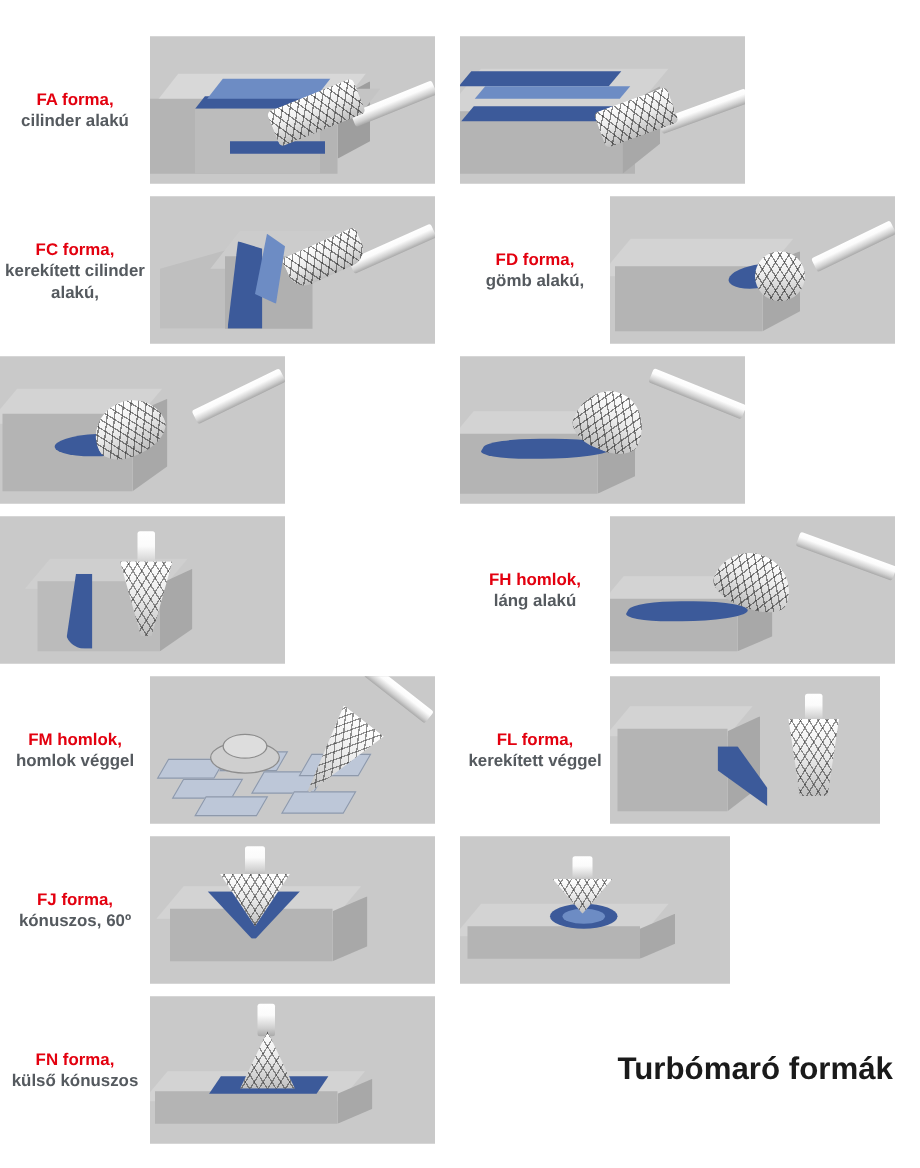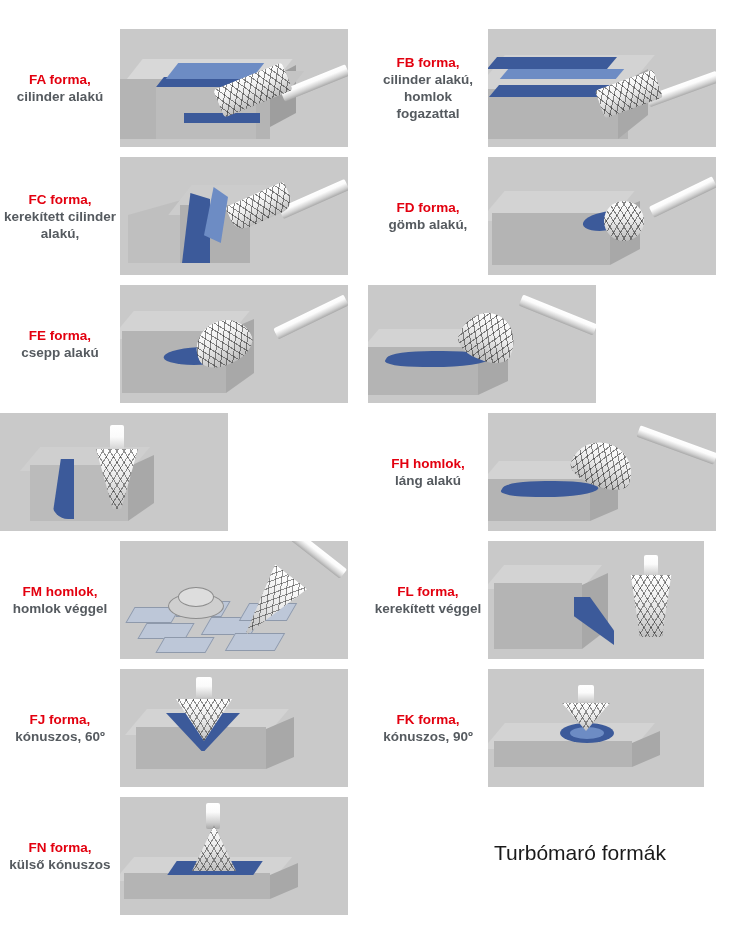--- a/index.html
+++ b/index.html
@@ -136,24 +136,20 @@
         <div class="blk-top" style="left:58px;top:42px;width:120px;height:16px;transform:skewX(-38deg);background:#c4c4c4;"></div>
         <div class="groove" style="left:40px;top:48px;width:92px;height:10px;transform:skewX(-38deg);"></div>
         <div class="groove-lite" style="left:52px;top:34px;width:86px;height:16px;transform:skewX(-38deg);"></div>
         <div class="blk" style="left:36px;top:58px;width:100px;height:52px;background:#bcbcbc;"></div>
         <div class="groove" style="left:64px;top:84px;width:76px;height:10px;"></div>
         <div class="shank" style="left:160px;top:48px;width:70px;height:12px;transform:rotate(-22deg);"></div>
         <div class="burr burr-cyl" style="left:96px;top:46px;width:74px;height:30px;transform:rotate(-22deg);"></div>
       </div>
     </div>
     <div class="col">
-      <div class="label">
-        <span>FB forma,</span>
-        <span class="sub">cilinder alakú, homlok fogazattal</span>
-      </div>
       <div class="panel">
         <div class="blk-top" style="left:0px;top:26px;width:150px;height:40px;transform:skewX(-40deg);background:#d3d3d3;"></div>
         <div class="blk" style="left:0px;top:60px;width:140px;height:50px;"></div>
         <div class="groove" style="left:4px;top:28px;width:120px;height:12px;transform:skewX(-40deg);"></div>
         <div class="groove-lite" style="left:16px;top:40px;width:116px;height:10px;transform:skewX(-40deg);"></div>
         <div class="groove" style="left:6px;top:56px;width:122px;height:12px;transform:skewX(-40deg);"></div>
         <div class="blk-side" style="left:130px;top:40px;width:30px;height:70px;clip-path:polygon(0 16px,100% 0,100% 46px,0 100%);background:#a8a8a8;"></div>
         <div class="groove" style="left:120px;top:52px;width:34px;height:40px;clip-path:polygon(0 10px,100% 0,100% 14px,0 26px);"></div>
         <div class="shank" style="left:158px;top:54px;width:74px;height:12px;transform:rotate(-20deg);"></div>
         <div class="burr burr-cyl" style="left:110px;top:50px;width:62px;height:30px;transform:rotate(-20deg);"></div>
@@ -188,24 +184,20 @@
         <div class="blk-side" style="left:122px;top:44px;width:30px;height:64px;clip-path:polygon(0 12px,100% 0,100% 48px,0 100%);background:#a8a8a8;"></div>
         <div class="groove" style="left:96px;top:54px;width:46px;height:20px;border-radius:50%;transform:skewX(-36deg);"></div>
         <div class="shank" style="left:160px;top:34px;width:70px;height:12px;transform:rotate(-26deg);"></div>
         <div class="burr burr-ball" style="left:116px;top:44px;width:40px;height:40px;"></div>
       </div>
     </div>
   </div>
 
   <div class="row">
     <div class="col left-col">
-      <div class="label">
-        <span>FE forma,</span>
-        <span class="sub">csepp alakú</span>
-      </div>
       <div class="panel">
         <div class="blk-top" style="left:2px;top:26px;width:116px;height:28px;transform:skewX(-40deg);background:#d3d3d3;"></div>
         <div class="blk" style="left:2px;top:46px;width:104px;height:62px;"></div>
         <div class="blk-side" style="left:106px;top:34px;width:28px;height:74px;clip-path:polygon(0 12px,100% 0,100% 54px,0 100%);background:#a8a8a8;"></div>
         <div class="groove" style="left:44px;top:62px;width:70px;height:18px;border-radius:50%;transform:skewX(-30deg);"></div>
         <div class="shank" style="left:152px;top:26px;width:78px;height:12px;transform:rotate(-26deg);"></div>
         <div class="burr burr-drop" style="left:74px;top:36px;width:58px;height:44px;transform:rotate(-26deg);"></div>
       </div>
     </div>
     <div class="col">
@@ -292,24 +284,20 @@
       <div class="panel">
         <div class="blk-top" style="left:16px;top:40px;width:142px;height:26px;transform:skewX(-40deg);background:#d3d3d3;"></div>
         <div class="blk" style="left:16px;top:58px;width:130px;height:42px;"></div>
         <div class="blk-side" style="left:146px;top:48px;width:28px;height:52px;clip-path:polygon(0 12px,100% 0,100% 40px,0 100%);background:#a8a8a8;"></div>
         <div class="groove" style="left:46px;top:44px;width:74px;height:38px;clip-path:polygon(0 0,100% 0,52% 100%,48% 100%);"></div>
         <div class="shank" style="left:76px;top:8px;width:16px;height:26px;"></div>
         <div class="burr burr-cone-up cone-clip-down" style="left:56px;top:30px;width:56px;height:42px;"></div>
       </div>
     </div>
     <div class="col">
-      <div class="label">
-        <span>FK forma,</span>
-        <span class="sub">kónuszos, 90º</span>
-      </div>
       <div class="panel short">
         <div class="blk-top" style="left:6px;top:54px;width:150px;height:26px;transform:skewX(-40deg);background:#d3d3d3;"></div>
         <div class="blk" style="left:6px;top:72px;width:138px;height:26px;"></div>
         <div class="blk-side" style="left:144px;top:62px;width:28px;height:36px;clip-path:polygon(0 12px,100% 0,100% 24px,0 100%);background:#a8a8a8;"></div>
         <div class="groove" style="left:72px;top:54px;width:54px;height:20px;border-radius:50%;"></div>
         <div class="groove-lite" style="left:82px;top:58px;width:34px;height:12px;border-radius:50%;"></div>
         <div class="shank" style="left:90px;top:16px;width:16px;height:22px;"></div>
         <div class="burr burr-cone-up cone-clip-down" style="left:74px;top:34px;width:48px;height:28px;"></div>
       </div>
     </div>
@@ -329,18 +317,18 @@
         <div class="shank" style="left:86px;top:6px;width:14px;height:26px;"></div>
         <div class="burr burr-cone-up cone-clip-up" style="left:72px;top:28px;width:44px;height:46px;"></div>
       </div>
     </div>
     <div class="col">
       <div class="label">
         <span></span>
         <span class="sub"></span>
       </div>
       <div style="width:228px;height:118px;position:relative;">
-        <div style="position:absolute;left:6px;top:44px;font-size:21px;font-weight:normal;color:#1a1a1a;">Turbómaró formák</div>
+        <div style="position:absolute;left:6px;top:44px;font-size:25px;font-weight:bold;color:#1a1a1a;">Turbómaró formák</div>
       </div>
     </div>
   </div>
 
 </div>
 
 </body></html>

